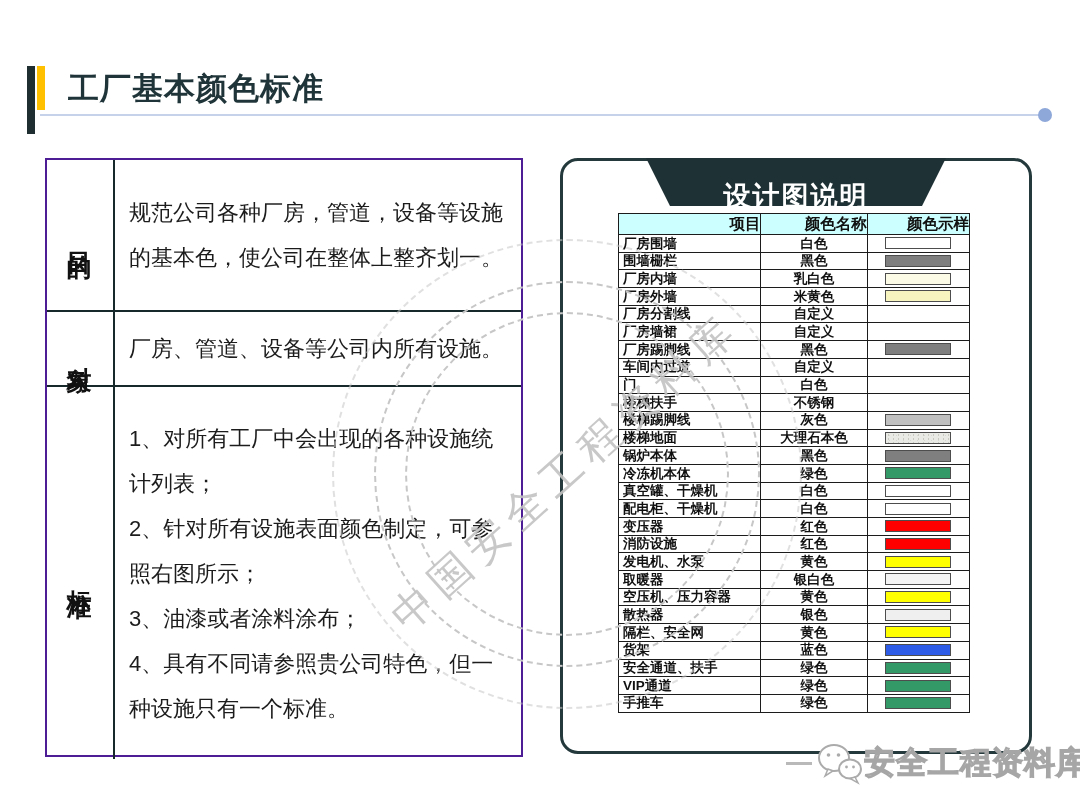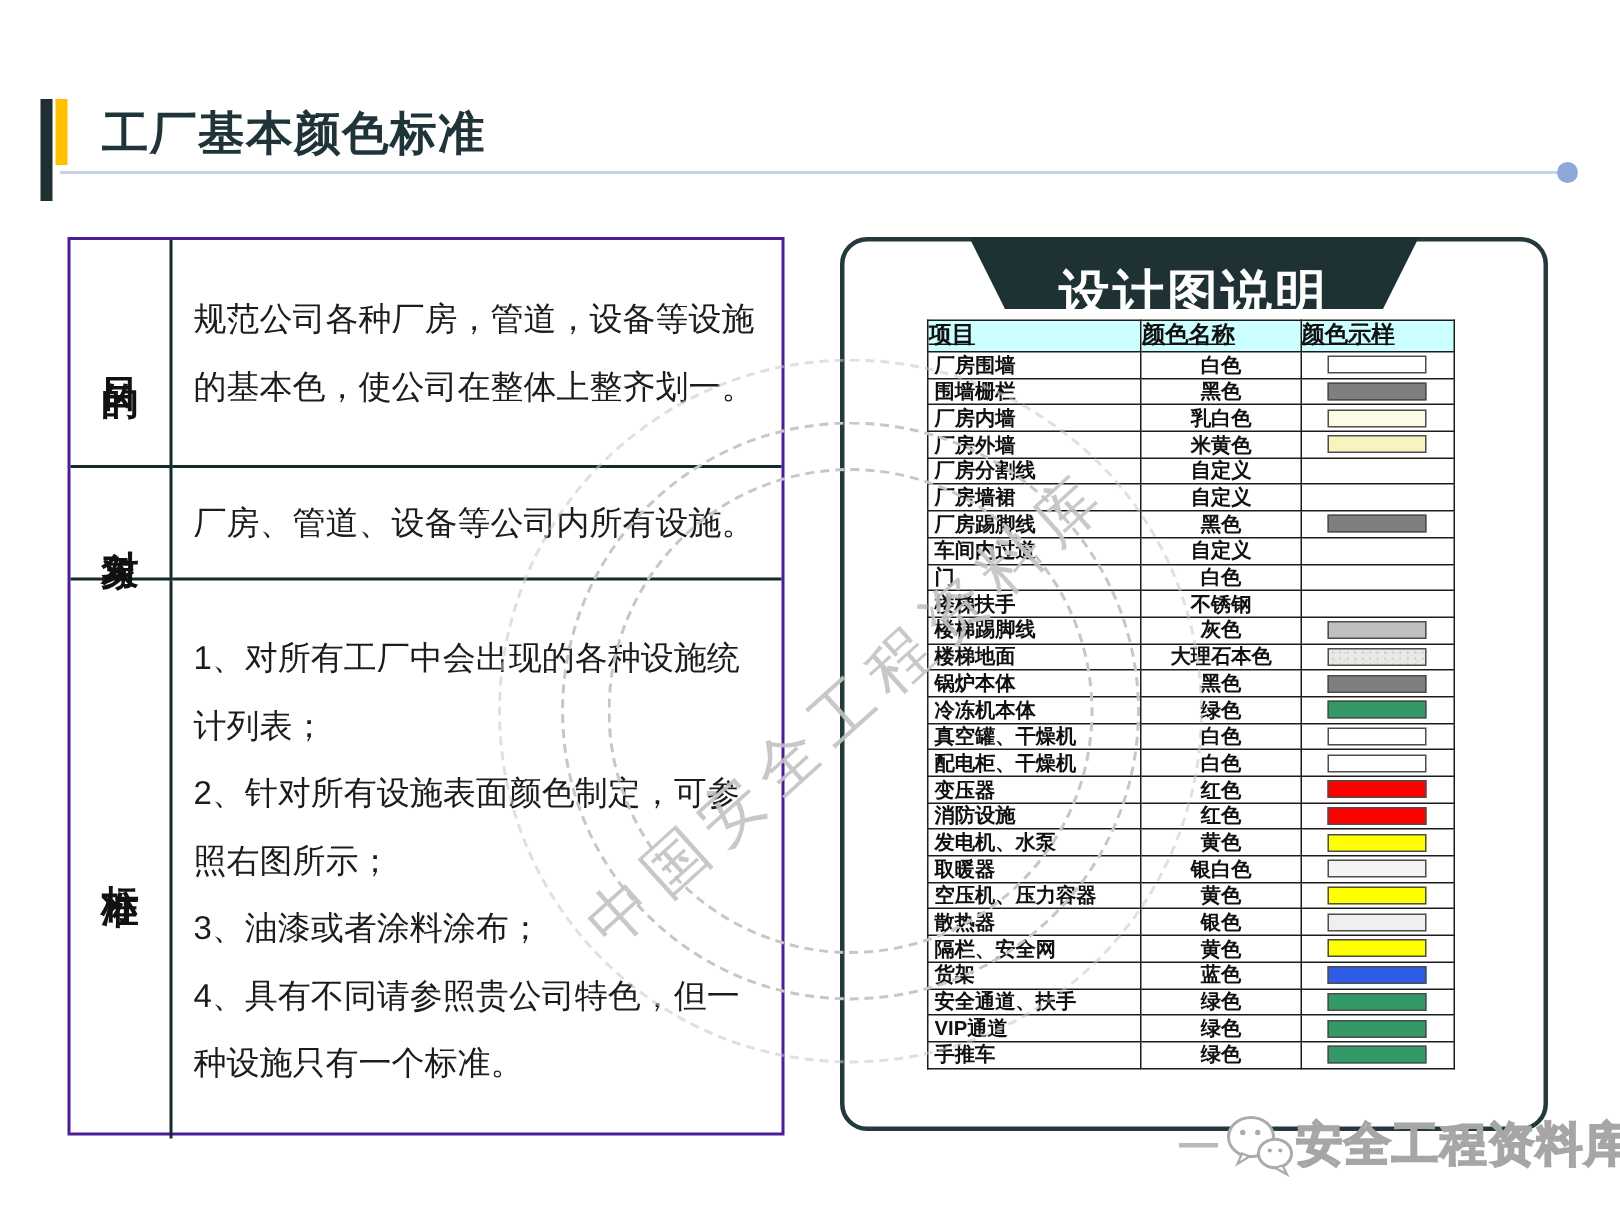--- a/index.html
+++ b/index.html
@@ -43,32 +43,32 @@
   .right-panel{
     position:absolute;left:560px;top:158px;width:472px;height:596px;
     border:3px solid #24393c;border-radius:18px;background:#fff;box-sizing:border-box;
   }
   .panel-banner{
     position:absolute;left:50%;top:-3px;transform:translateX(-50%);
     width:300px;height:48px;background:#1e3134;
     clip-path:polygon(0 0,100% 0,92% 100%,8% 100%);
     display:flex;align-items:center;justify-content:center;
   }
-  .panel-banner-text{color:#ffffff;font-size:34px;font-weight:700;letter-spacing:2px;margin-top:28px;}
+  .panel-banner-text{color:#ffffff;font-size:27px;font-weight:700;letter-spacing:2px;margin-top:28px;}
 
   .color-table{
     position:absolute;left:55px;top:52px;
     border-collapse:collapse;table-layout:fixed;width:352px;
     font-size:13.5px;font-weight:700;color:#111;
   }
   .color-table th,.color-table td{
     border:1px solid #1c1c1c;height:17.7px;padding:0;line-height:1;box-sizing:border-box;
     overflow:hidden;white-space:nowrap;
   }
-  .color-table th{background:#ccffff;font-size:15.5px;height:21px;text-align:left;text-decoration:underline;}
+  .color-table th{background:#ccffff;font-size:15.5px;height:21px;text-align:right;}
   .col-item{width:142px;}
   .col-name{width:106px;}
   .col-swatch{width:102px;}
   td.item-cell{text-align:left;padding-left:4px;}
   td.name-cell{text-align:center;}
   td.swatch-cell{text-align:center;vertical-align:middle;}
   .swatch{
     width:66px;height:12px;margin:0 auto;border:1px solid #4d4d4d;box-sizing:border-box;
   }
   .swatch.zebra{

